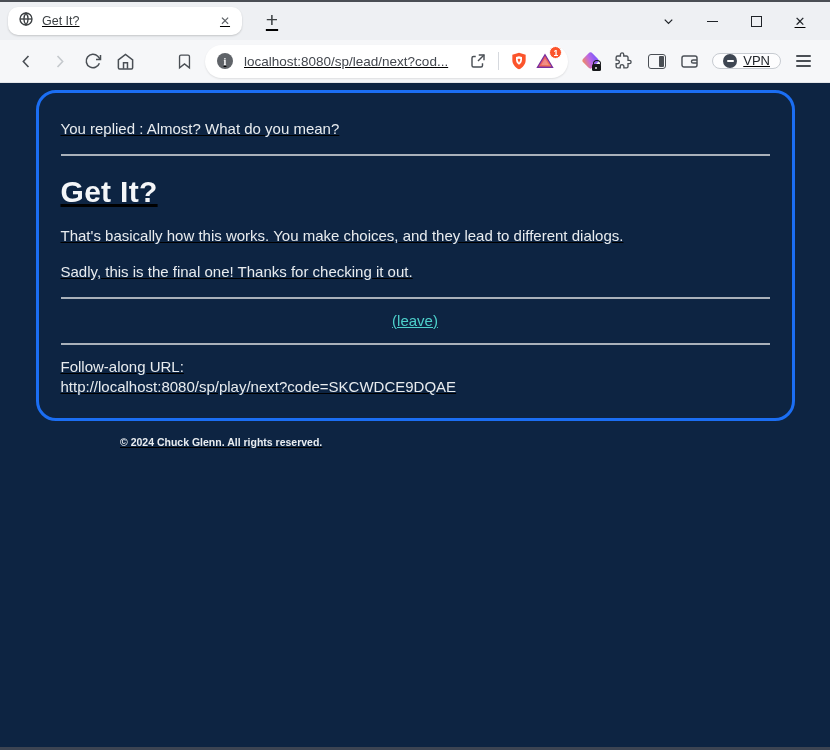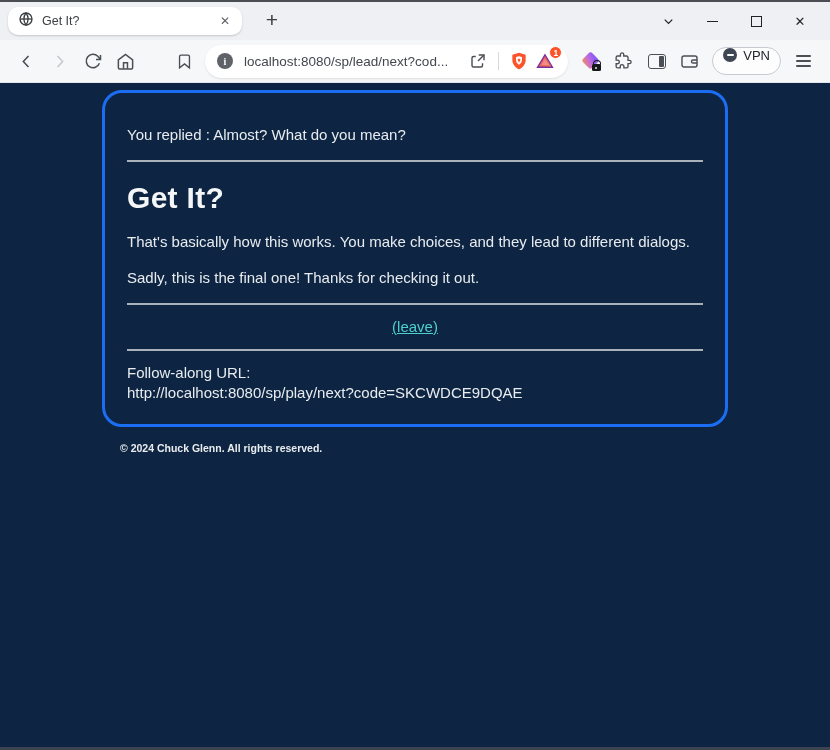--- a/index.html
+++ b/index.html
@@ -3,21 +3,21 @@
 <meta charset="utf-8">
 <style>
   * { box-sizing: border-box; }
   html,body { margin:0; padding:0; }
   body {
     width:830px; height:750px; overflow:hidden;
     font-family:"Liberation Sans", sans-serif;
     background:#0d2442;
   }
   .window { width:830px; height:750px; display:flex; flex-direction:column;
-    border-top:2px solid #4a4e54; }
+    border-top:2px solid #4a4e54;text-decoration:underline; }
 
   
   .tabstrip { height:38px; background:#eef0f3; display:flex; align-items:center;
     padding:0 8px; flex-shrink:0; }
   .tab { display:flex; align-items:center; gap:8px; background:#ffffff;
     border-radius:10px; height:28px; width:234px; padding:0 8px 0 10px;
     box-shadow:0 1px 2px rgba(0,0,0,.18); cursor:default; }
   .tab-title { flex:1; font-size:12.5px; color:#3c4043; white-space:nowrap; overflow:hidden; }
   .tab-close { color:#5f6368; font-size:12px; width:18px; height:18px; line-height:18px;
     text-align:center; border-radius:50%; }
@@ -62,34 +62,34 @@
   .mini-lock::before { content:""; position:absolute; left:1.5px; top:-4px; width:6px;
     height:6px; border:1.6px solid #17181a; border-radius:50%; border-bottom:none; }
   .mini-lock::after { content:""; position:absolute; left:3.5px; top:2.5px;
     width:2px; height:2px; background:#e8e8e8; border-radius:50%; }
 
   .sidebar-glyph { width:18px; height:15px; border:1.8px solid #4a4f55; border-radius:3px;
     position:relative; }
   .sidebar-glyph::after { content:""; position:absolute; right:1px; top:1px; bottom:1px;
     width:5px; background:#4a4f55; border-radius:1px; }
 
-  .vpn-pill { height:28px; border:1px solid #c7cbd1; border-radius:14px; background:#fdfdfe;
-    display:flex; align-items:flex-start; gap:6px; padding:0 10px; margin:0 6px; flex-shrink:0; }
+  .vpn-pill { height:16px; border:1px solid #c7cbd1; border-radius:14px; background:#fdfdfe;
+    display:flex; align-items:flex-end; gap:6px; padding:0 10px; margin:0 6px; flex-shrink:0; }
   .vpn-dot { width:14px; height:14px; border-radius:50%; background:#3e4652; position:relative; }
   .vpn-dot::after { content:""; position:absolute; left:3.5px; top:6px; width:7px; height:2px;
     background:#ffffff; border-radius:1px; }
   .vpn-label { font-size:13px; color:#22262b; }
 
   .menu-glyph { display:flex; flex-direction:column; gap:3.5px; }
   .menu-glyph span { display:block; width:15px; height:1.8px; background:#4a4f55; border-radius:1px; }
 
   
   .content { flex:1; background:#0d2442; overflow:hidden; position:relative; }
-  .card { width:626px; margin:7px auto 0; border:3px solid #1b6ef3; border-radius:20px;
-    padding:17px 22px 16px; color:#e8ecef; }
+  .card { width:759px; margin:7px auto 0; border:3px solid #1b6ef3; border-radius:20px;
+    padding:11px 22px 16px; color:#e8ecef; }
   .card p { font-size:15px; line-height:1.35; margin:15px 0; color:#e8ecef; }
   .card h1 { font-size:30px; font-weight:bold; color:#f4f6f8; margin:19px 0 17px;
     letter-spacing:.3px; }
   .card hr { border:none; border-top:2px solid #a9b1ba; margin:12px 0; }
   .leave-row { margin:7px 0 !important;text-align:center; }
   a.leave { color:#4dd0cb; text-decoration:underline; cursor:pointer; }
   .follow-block { margin:10px 0 4px !important; }
 
   .copyright { margin:15px 0 0 120px; font-size:10.5px; font-weight:bold; color:#e9edf0; }
 

